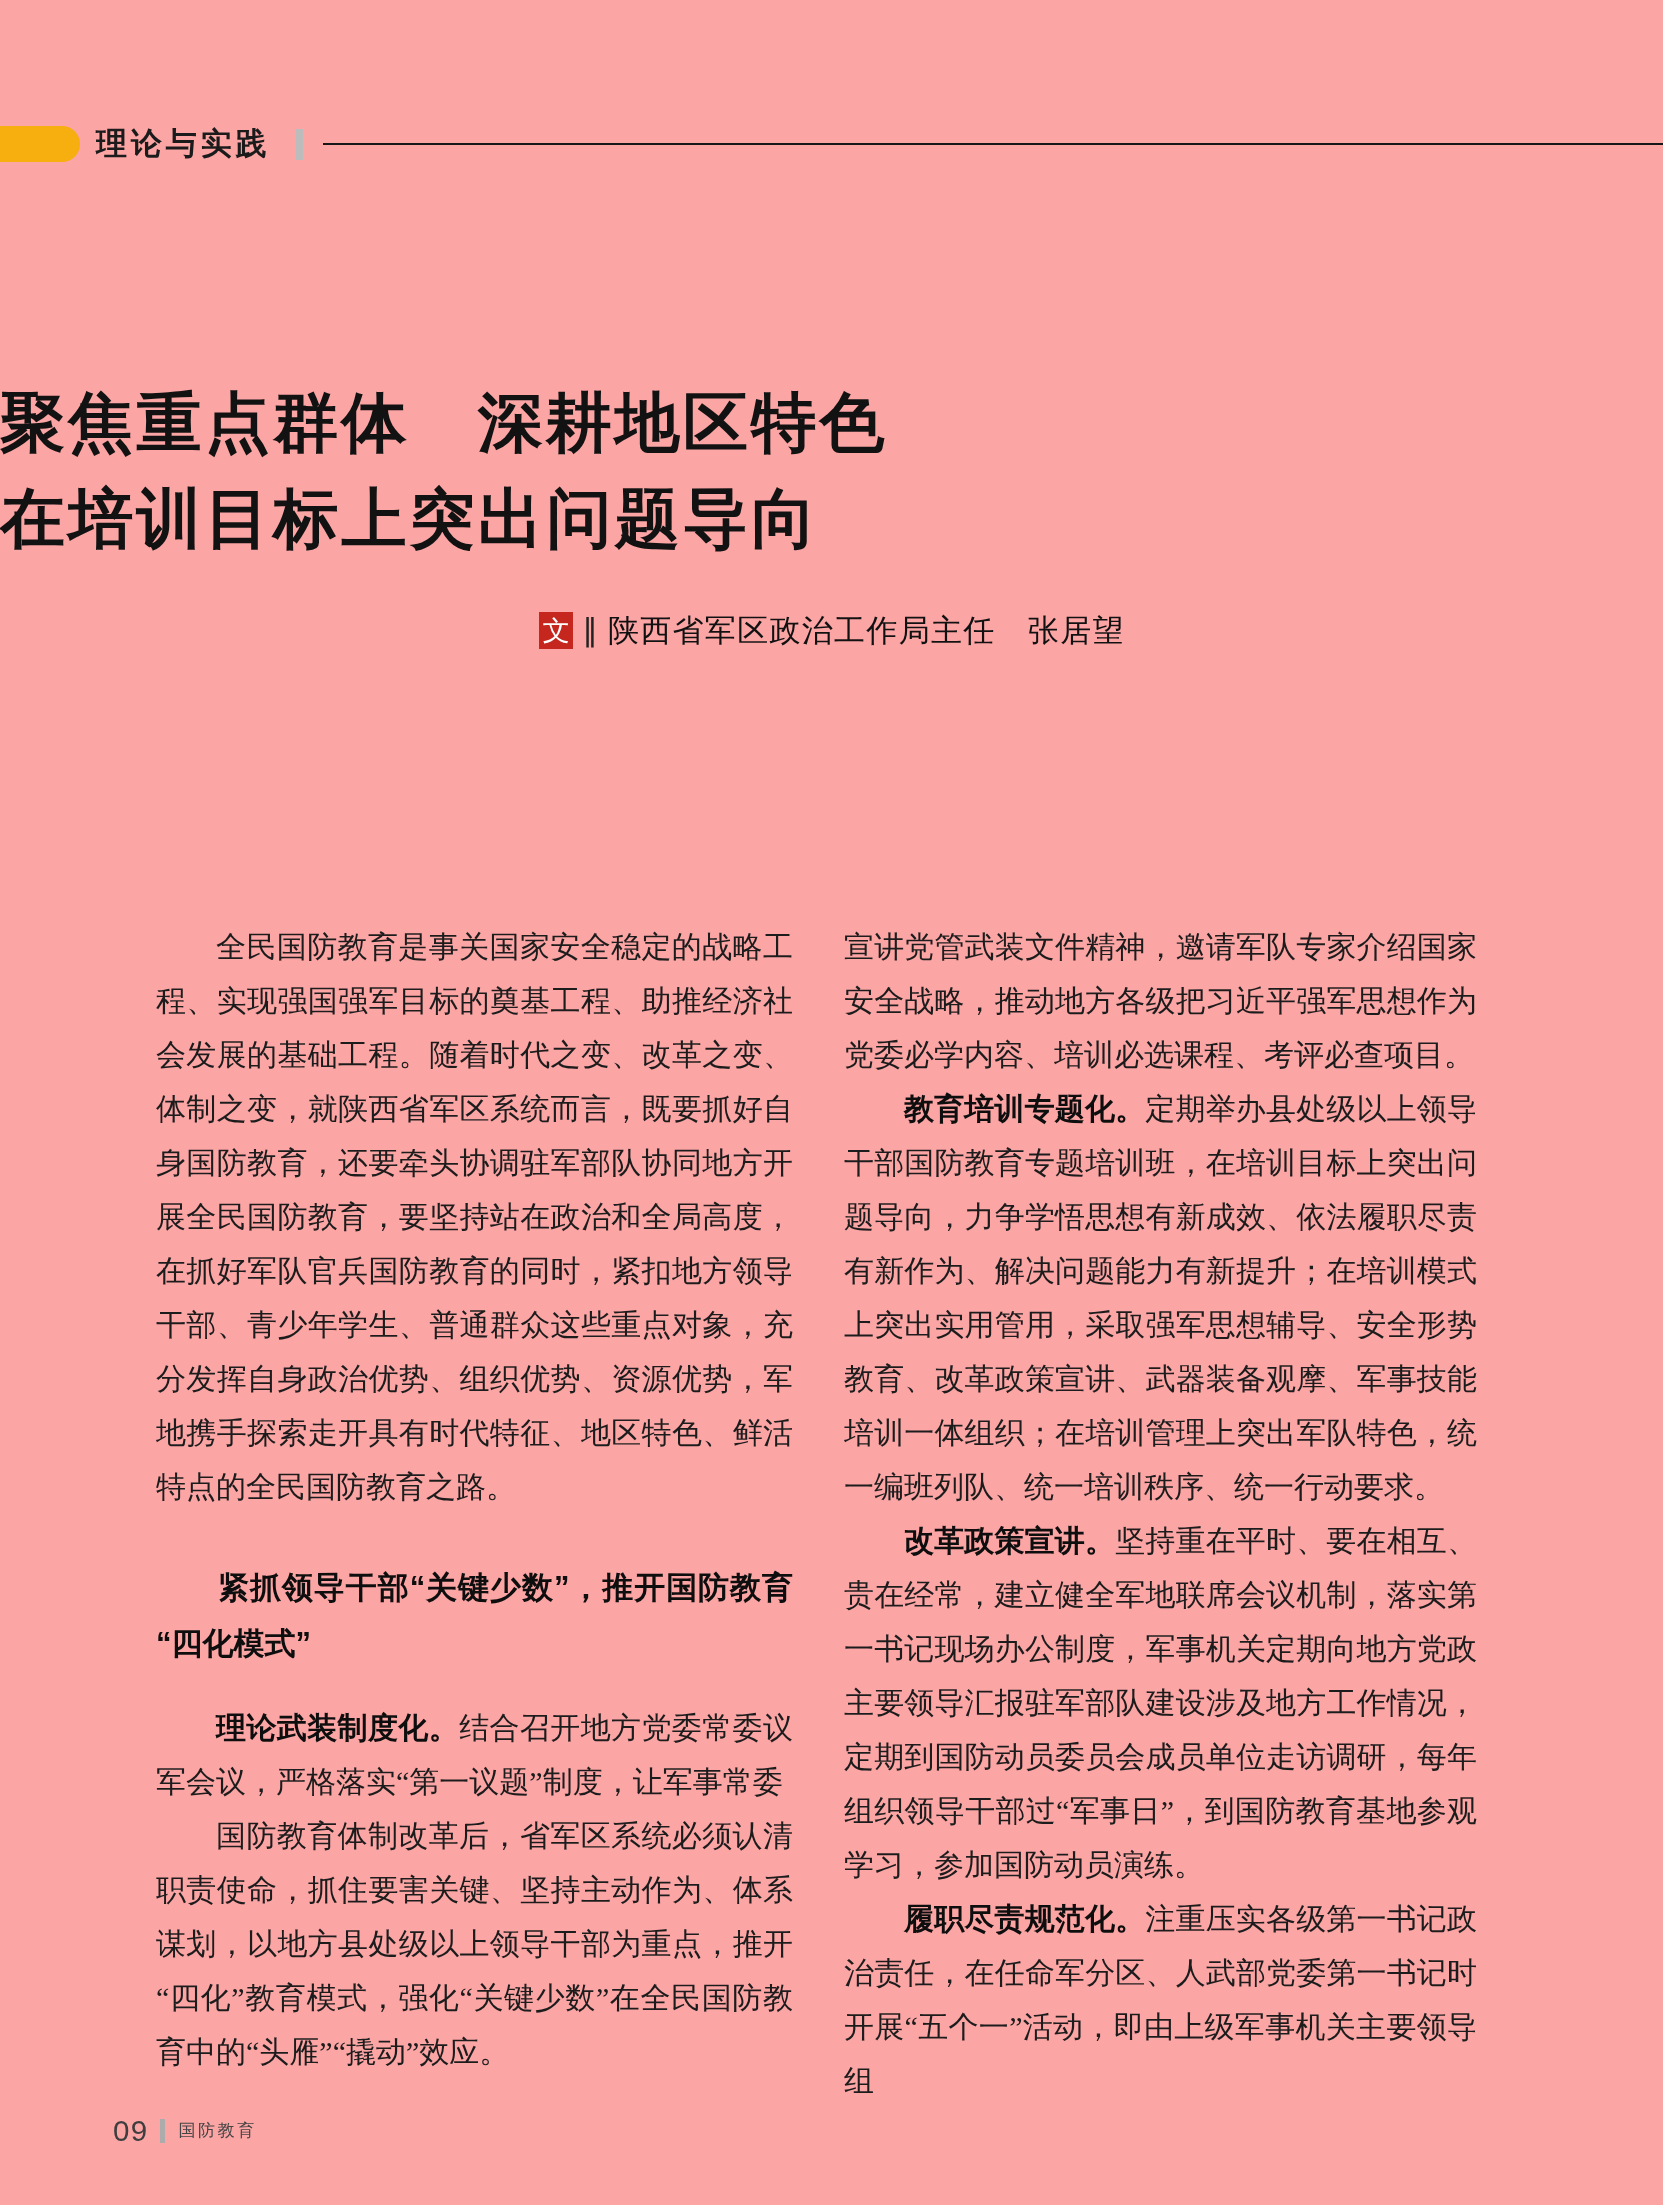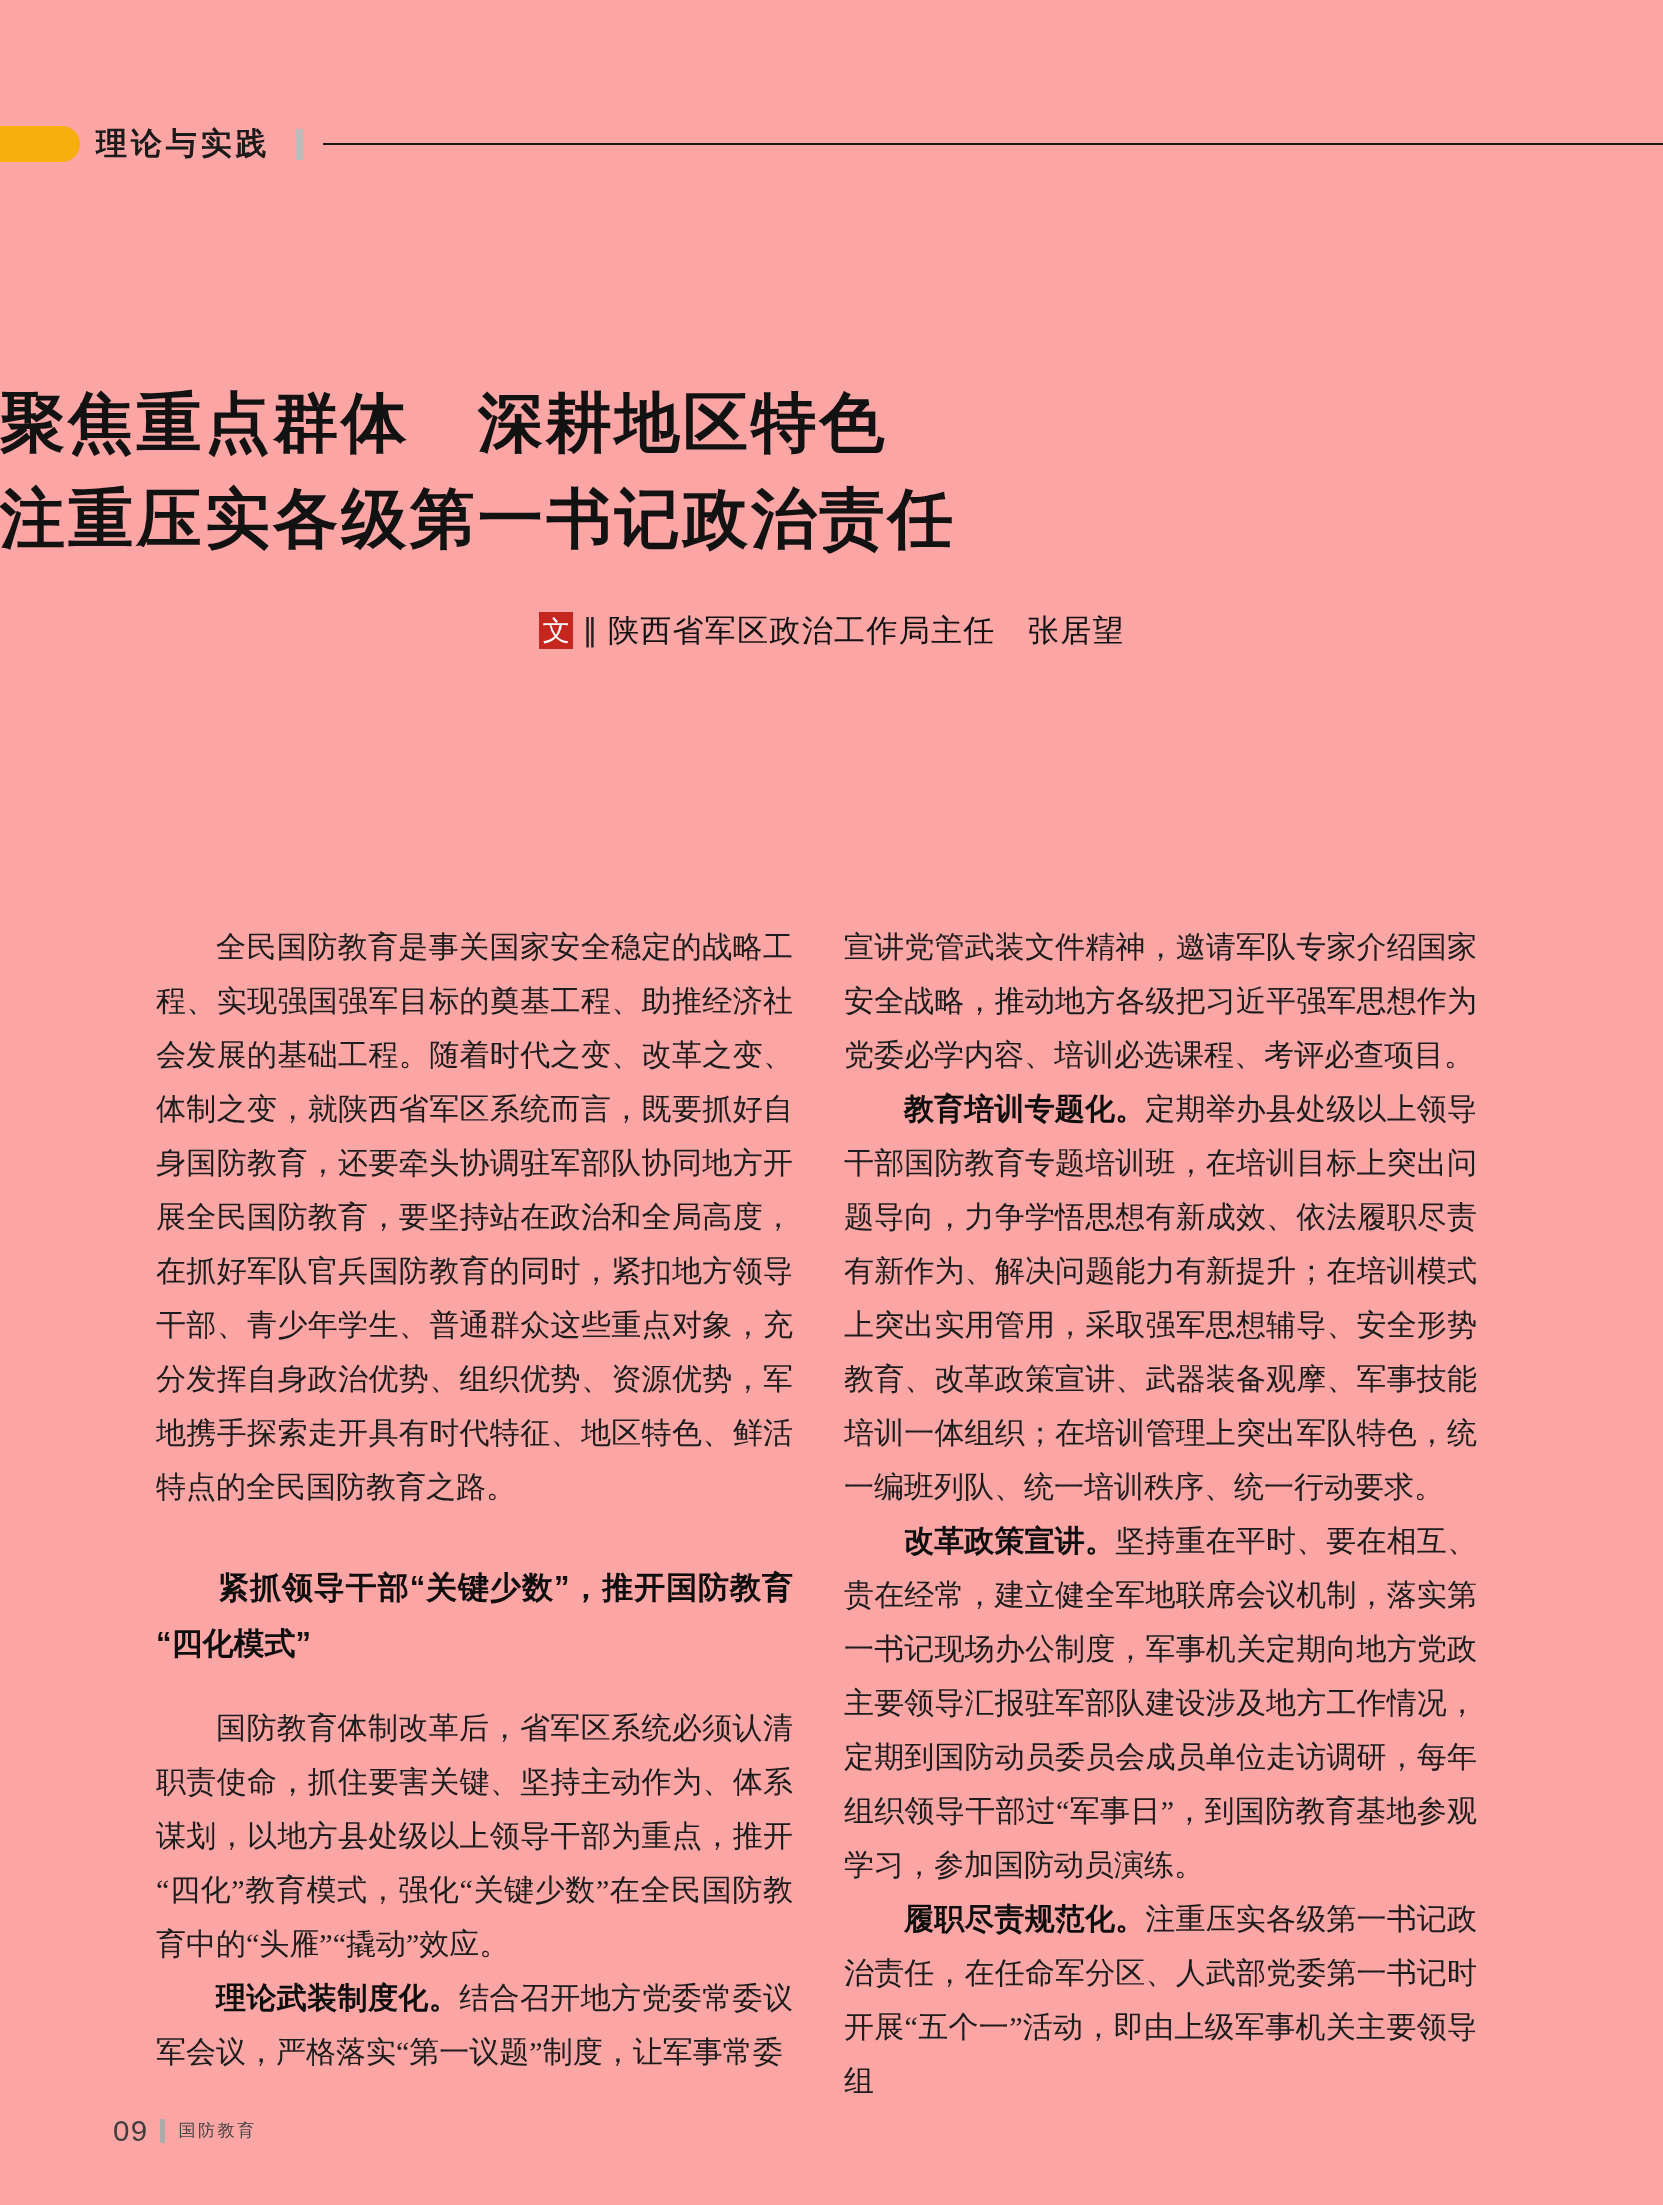--- a/index.html
+++ b/index.html
@@ -110,34 +110,34 @@
 
 <div class="page">
 
   <header>
     <div class="kicker-pill"></div>
     <div class="kicker-text">理论与实践</div>
     <div class="kicker-bar"></div>
     <div class="kicker-rule"></div>
   </header>
 
-  <h1 class="title"><span>聚焦重点群体　深耕地区特色</span><br><span>注重压实各级第一书记政治责任</span></h1>
+  <h1 class="title"><span>聚焦重点群体　深耕地区特色</span><br><span>在培训目标上突出问题导向</span></h1>
 
   <div class="byline">
     <span class="byline-badge">文</span>
     <span class="byline-sep">‖</span>
     <span class="byline-text">陕西省军区政治工作局主任　张居望</span>
   </div>
 
   <main>
     <section class="col col-left" id="col-left">
         <p>全民国防教育是事关国家安全稳定的战略工程、实现强国强军目标的奠基工程、助推经济社会发展的基础工程。随着时代之变、改革之变、体制之变，就陕西省军区系统而言，既要抓好自身国防教育，还要牵头协调驻军部队协同地方开展全民国防教育，要坚持站在政治和全局高度，在抓好军队官兵国防教育的同时，紧扣地方领导干部、青少年学生、普通群众这些重点对象，充分发挥自身政治优势、组织优势、资源优势，军地携手探索走开具有时代特征、地区特色、鲜活特点的全民国防教育之路。</p>
         <h2>紧抓领导干部“关键少数”，推开国防教育“四化模式”</h2>
+        <p><span class="lead">理论武装制度化。</span>结合召开地方党委常委议军会议，严格落实“第一议题”制度，让军事常委</p>
         <p>国防教育体制改革后，省军区系统必须认清职责使命，抓住要害关键、坚持主动作为、体系谋划，以地方县处级以上领导干部为重点，推开“四化”教育模式，强化“关键少数”在全民国防教育中的“头雁”“撬动”效应。</p>
-        <p><span class="lead">理论武装制度化。</span>结合召开地方党委常委议军会议，严格落实“第一议题”制度，让军事常委</p>
       </section>
     <section class="col col-right" id="col-right">
         <p class="noindent">宣讲党管武装文件精神，邀请军队专家介绍国家安全战略，推动地方各级把习近平强军思想作为党委必学内容、培训必选课程、考评必查项目。</p>
         <p><span class="lead">教育培训专题化。</span>定期举办县处级以上领导干部国防教育专题培训班，在培训目标上突出问题导向，力争学悟思想有新成效、依法履职尽责有新作为、解决问题能力有新提升；在培训模式上突出实用管用，采取强军思想辅导、安全形势教育、改革政策宣讲、武器装备观摩、军事技能培训一体组织；在培训管理上突出军队特色，统一编班列队、统一培训秩序、统一行动要求。</p>
         <p><span class="lead">改革政策宣讲。</span>坚持重在平时、要在相互、贵在经常，建立健全军地联席会议机制，落实第一书记现场办公制度，军事机关定期向地方党政主要领导汇报驻军部队建设涉及地方工作情况，定期到国防动员委员会成员单位走访调研，每年组织领导干部过“军事日”，到国防教育基地参观学习，参加国防动员演练。</p>
         <p><span class="lead">履职尽责规范化。</span>注重压实各级第一书记政治责任，在任命军分区、人武部党委第一书记时开展“五个一”活动，即由上级军事机关主要领导组</p>
       </section>
   </main>
 
   <footer class="footer">

